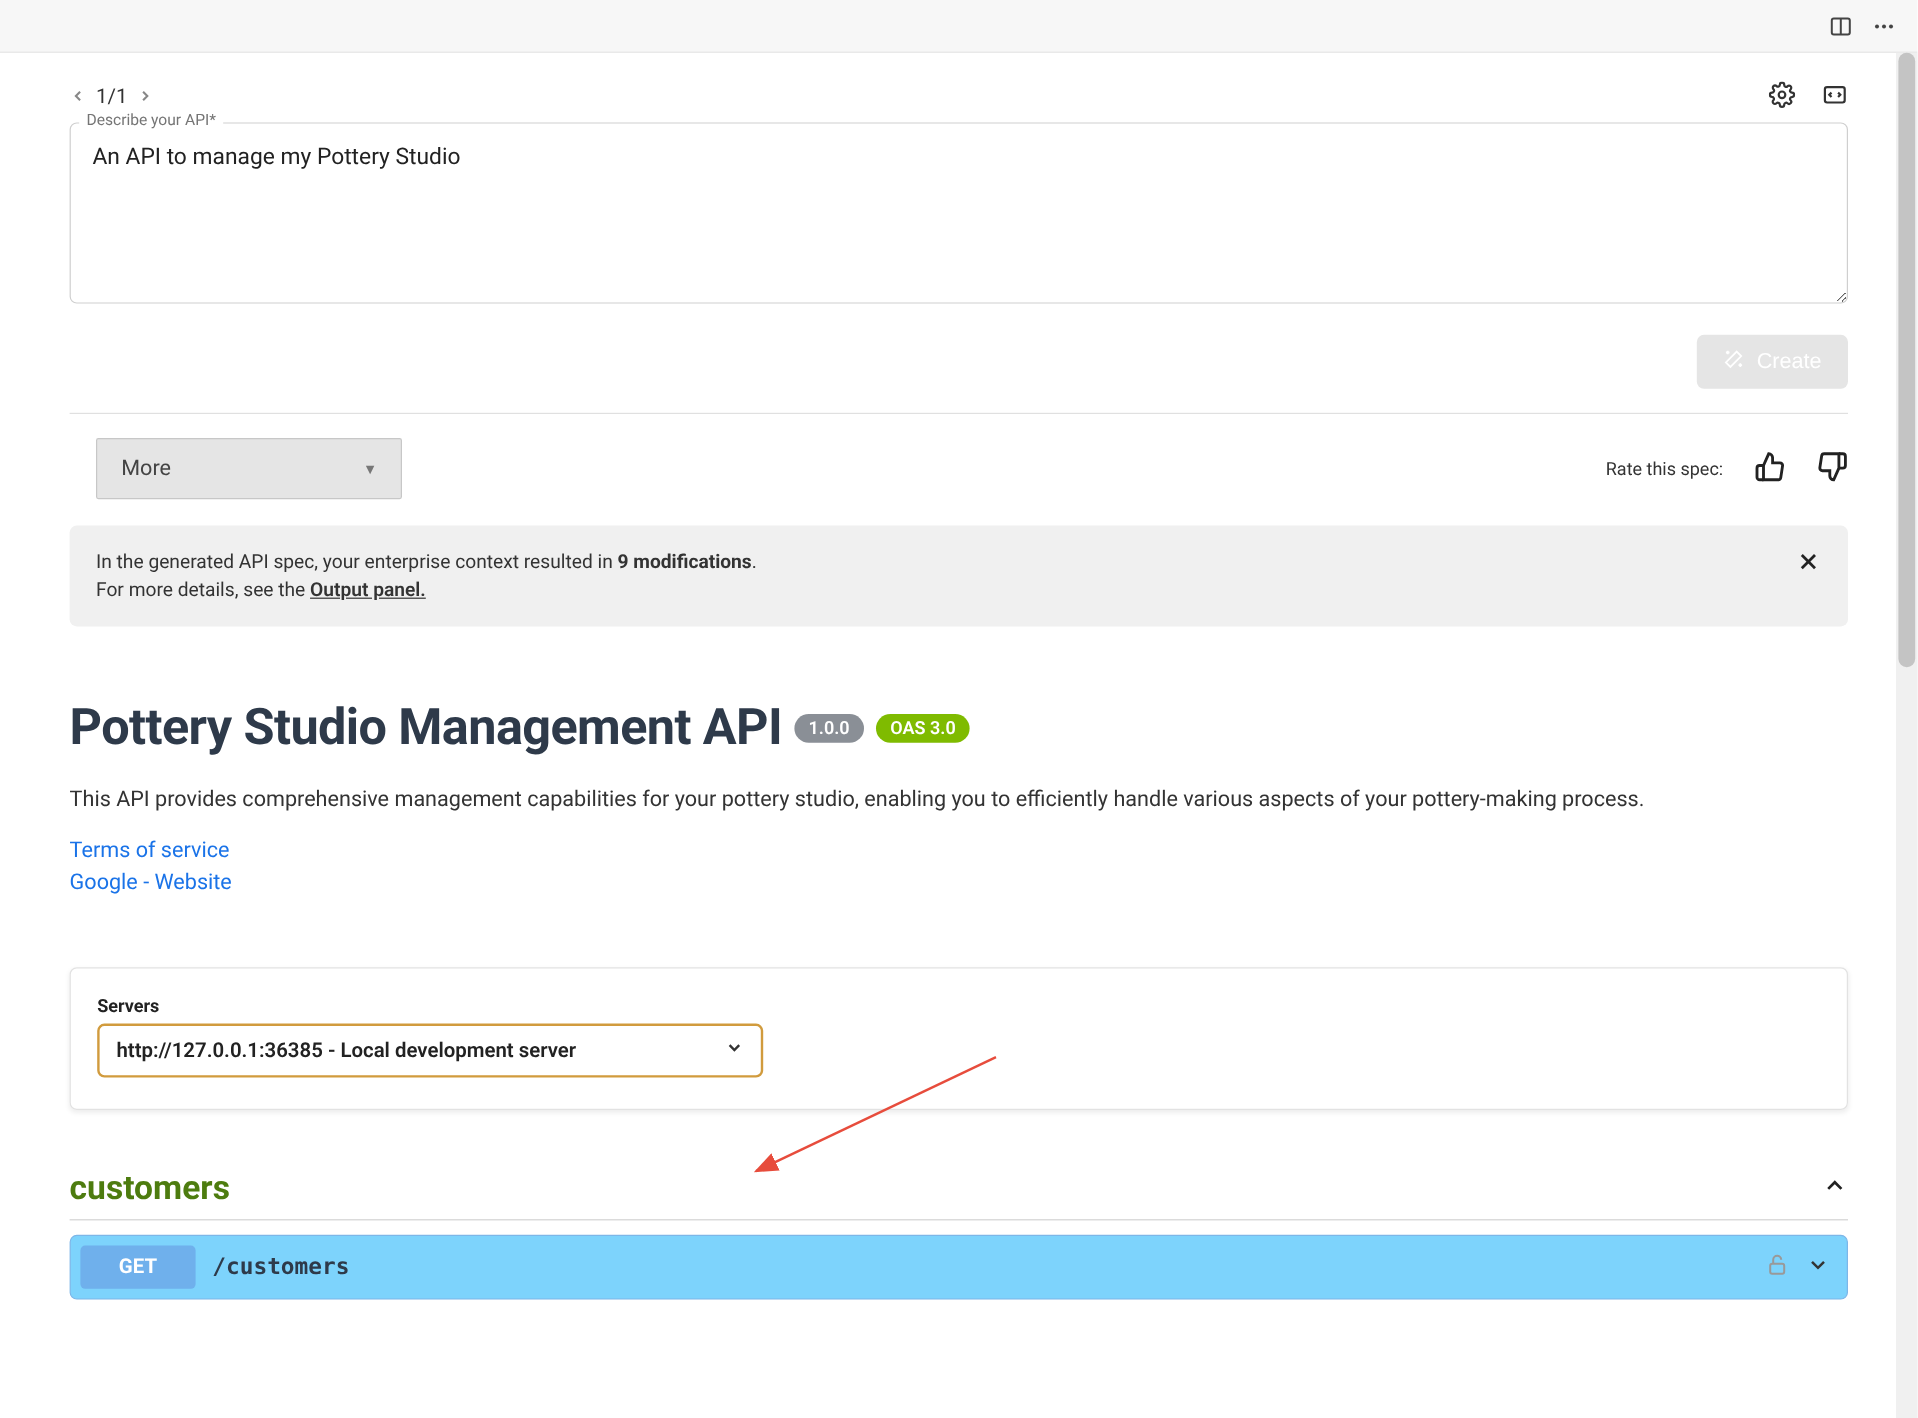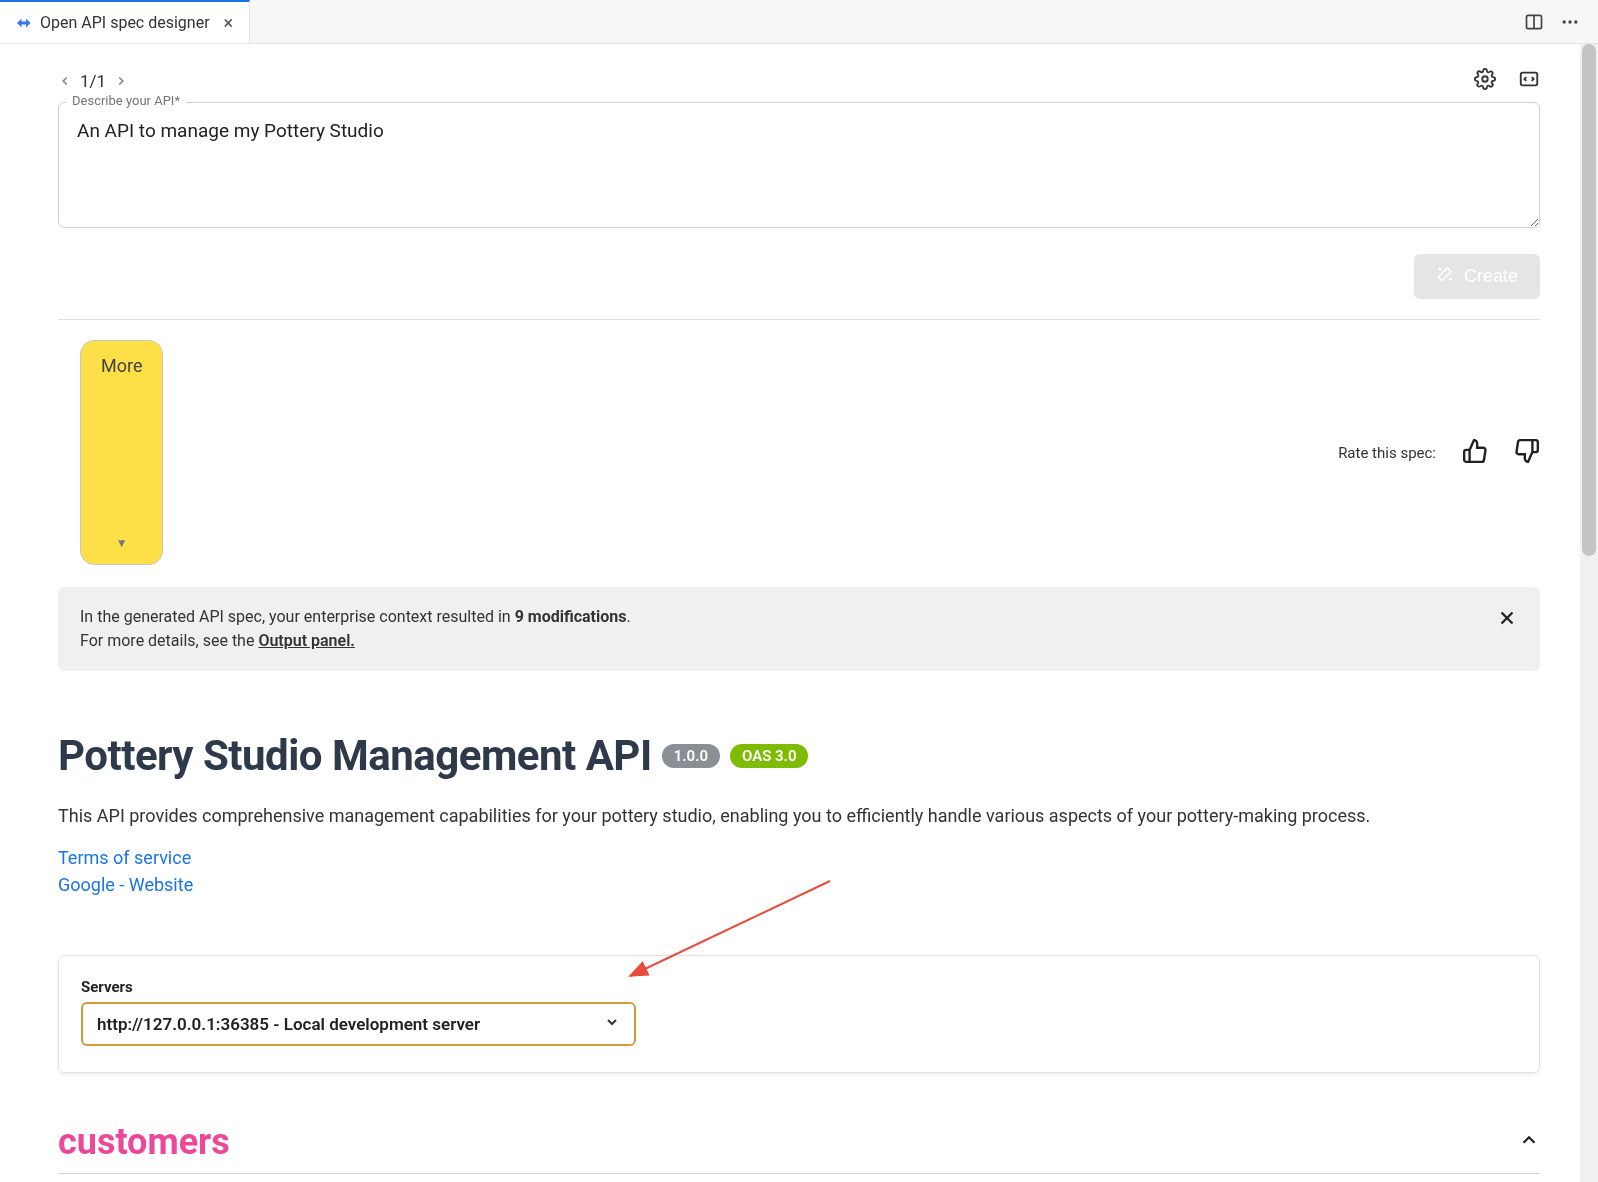--- a/index.html
+++ b/index.html
@@ -19,30 +19,30 @@
     
     .pagenav { display: flex; align-items: center; justify-content: space-between; margin-bottom: 8px; }
     .pagenav-left { display: flex; align-items: center; gap: 8px; color: #333; font-size: 17px; }
     .pagenav-left .chev { color: #888; cursor: pointer; font-size: 18px; }
     .pagenav-right { display: flex; align-items: center; gap: 22px; }
     .pagenav-right .icon { cursor: pointer; }
     
     
     .describe-wrap { position: relative; }
     .describe-label { position: absolute; top: -9px; left: 8px; background: #fff; padding: 0 6px; font-size: 13px; color: #757575; }
-    .describe-textarea { width: 100%; height: 126px; border: 1px solid #cfcfcf; border-radius: 6px; padding: 16px 18px; font-size: 19px; color: #222; font-family: inherit; resize: both; }
+    .describe-textarea { width: 100%; height: 151px; border: 1px solid #cfcfcf; border-radius: 6px; padding: 16px 18px; font-size: 19px; color: #222; font-family: inherit; resize: both; }
     
     
     .create-row { display: flex; justify-content: flex-end; margin-top: 22px; padding-bottom: 20px; border-bottom: 1px solid #e0e0e0; }
     .create-btn { background: #e5e5e5; color: #fff; border: none; border-radius: 6px; padding: 11px 22px; font-size: 18px; font-weight: 500; display: flex; align-items: center; gap: 10px; cursor: pointer; }
     
     
     .action-row { display: flex; align-items: center; margin-top: 20px; }
     .save-btn { background: #0d4e9e; color: #fff; border: none; border-radius: 5px; padding: 16px 26px; font-size: 18px; font-weight: 500; cursor: pointer; }
-    .more-dd { margin-left: 22px; border: 1px solid #c7c7c7; border-radius: 14px; padding: 14px 20px; font-size: 18px; color: #444; display: flex; align-items: center; gap: 160px; cursor: pointer; background: #fde047; flex-direction: column; }
+    .more-dd { margin-left: 22px; border: 1px solid #c7c7c7; border-radius: 2px; padding: 14px 20px; font-size: 18px; color: #444; display: flex; align-items: center; gap: 160px; cursor: pointer; background: #e5e5e5; }
     .more-dd .caret { color: #777; font-size: 12px; }
     .rate-group { margin-left: auto; display: flex; align-items: center; gap: 26px; }
     .rate-label { font-size: 15px; color: #333; }
     .rate-group .icon { cursor: pointer; }
     
     
     .banner { background: #f0f0f0; border-radius: 6px; padding: 18px 22px; margin-top: 22px; display: flex; align-items: flex-start; justify-content: space-between; font-size: 16px; color: #333; line-height: 1.5; }
     .banner .banner-close { cursor: pointer; font-size: 22px; color: #333; margin-left: 12px; }
     .banner b { font-weight: 700; }
     .banner u { font-weight: 600; text-decoration: underline; cursor: pointer; }
@@ -59,48 +59,39 @@
     
     
     .servers-box { border: 1px solid #e2e2e2; border-radius: 6px; padding: 22px 22px 26px 22px; margin-top: 60px; box-shadow: 0 2px 4px rgba(0,0,0,0.07); }
     .servers-label { font-size: 15px; font-weight: 700; color: #222; margin-bottom: 6px; }
     .servers-select { border: 2px solid #d19b3d; border-radius: 6px; padding: 10px 14px; font-size: 17px; font-weight: 600; color: #222; display: flex; align-items: center; justify-content: space-between; width: 555px; cursor: pointer; background: #fff; }
     .servers-select .caret { color: #555; }
     
     
     .endpoint-section { margin-top: 48px; }
     .endpoint-header { display: flex; align-items: center; justify-content: space-between; padding-bottom: 10px; border-bottom: 1px solid #d3d3d3; }
-    .endpoint-tag { font-size: 36px; font-weight: 700; color: #ec4899; text-align: right; }
+    .endpoint-tag { font-size: 28px; font-weight: 700; color: #4d7c0f; text-align: right; }
     .endpoint-caret { cursor: pointer; }
     .endpoint-row { margin-top: 12px; border: 1px solid #7db6e8; background: #7dd3fc; border-radius: 6px; padding: 8px 14px 8px 8px; display: flex; align-items: center; gap: 14px; }
     .method-pill { background: #6fb0ec; color: #fff; font-weight: 700; font-size: 17px; padding: 8px 32px; border-radius: 4px; }
     .endpoint-path { font-family: ui-monospace, SFMono-Regular, Menlo, Consolas, monospace; font-size: 19px; font-weight: 600; color: #2e3a4a; }
     .endpoint-right { margin-left: auto; display: flex; align-items: center; gap: 14px; }
     .endpoint-right .icon { color: #888; cursor: pointer; }
     
     
     .arrow-annotation { position: absolute; top: 832px; left: 620px; pointer-events: none; }
     
     
     .scrollbar-track { position: absolute; right: 0; top: 44px; width: 18px; height: calc(100% - 44px); background: #f0f0f0; }
     .scrollbar-thumb { position: absolute; top: 0; left: 2px; width: 14px; height: 45%; background: #c4c4c4; border-radius: 7px; }
   </style>
 </head>
 <body>
 
 <div class="tabbar">
-  <div class="tab">
-    <span class="tab-icon">
-      <svg width="18" height="18" viewBox="0 0 24 24">
-          <path fill="#3478f6" d="M4 12l6-6v4h6V6l6 6-6 6v-4h-6v4z"></path>
-        </svg>
-    </span>
-    <span>Open API spec designer</span>
-    <span class="tab-close">×</span>
-  </div>
   <div class="tabbar-right">
     <span class="icon">
       <svg width="20" height="20" viewBox="0 0 24 24" fill="none" stroke="#444" stroke-width="2">
           <rect x="3" y="4" width="18" height="16" rx="2"></rect>
           <line x1="12" y1="4" x2="12" y2="20"></line>
         </svg>
     </span>
     <span class="icon">
       <svg width="20" height="20" viewBox="0 0 24 24" fill="#444">
           <circle cx="5" cy="12" r="2"></circle>

